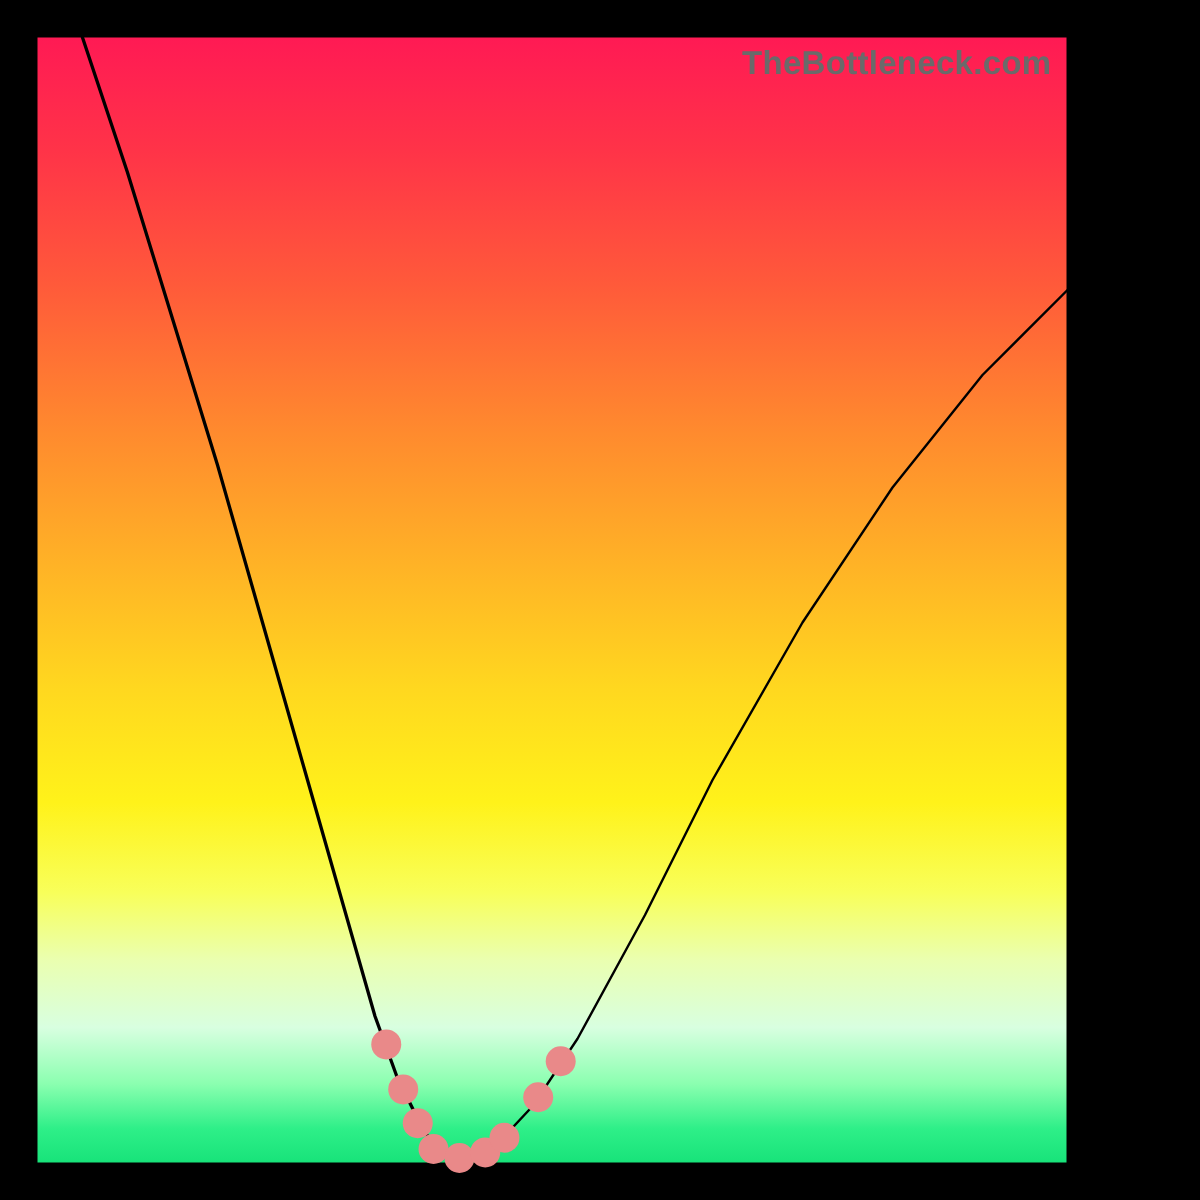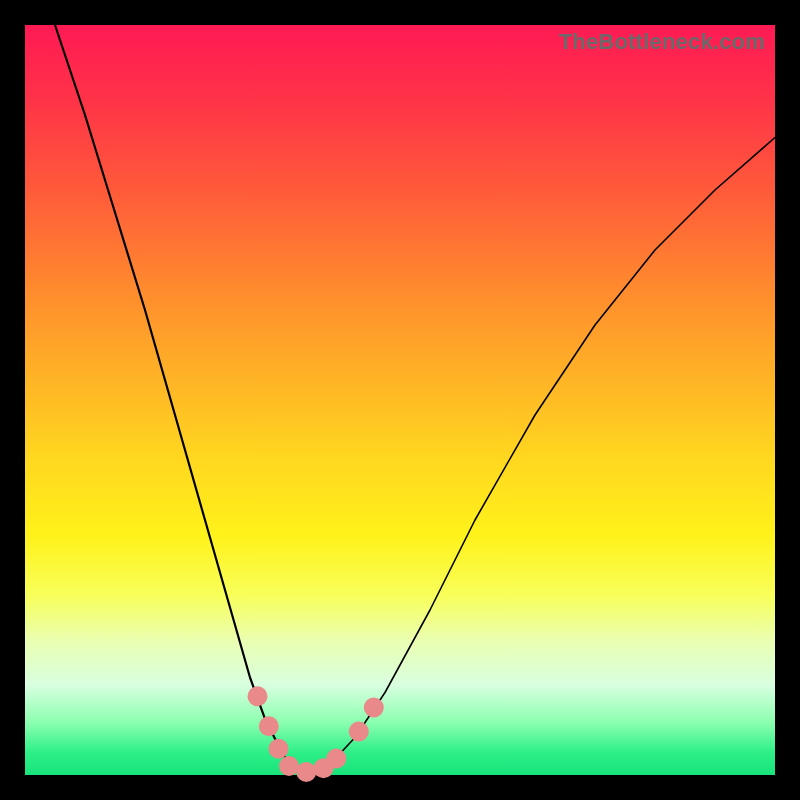--- a/index.html
+++ b/index.html
@@ -8,21 +8,21 @@
     width: 800px;
     height: 800px;
     background: #000;
     font-family: Arial, Helvetica, sans-serif;
     overflow: hidden;
   }
   .frame {
     position: absolute;
     left: 25px;
     top: 25px;
-    width: 750px;
+    width: 686px;
     height: 750px;
     background: linear-gradient(to bottom,
       #ff1a54 0%,
       #ff3348 10%,
       #ff5a3a 22%,
       #ff8a2e 35%,
       #ffb326 47%,
       #ffd81f 58%,
       #fff21a 68%,
       #f8ff5a 76%,

